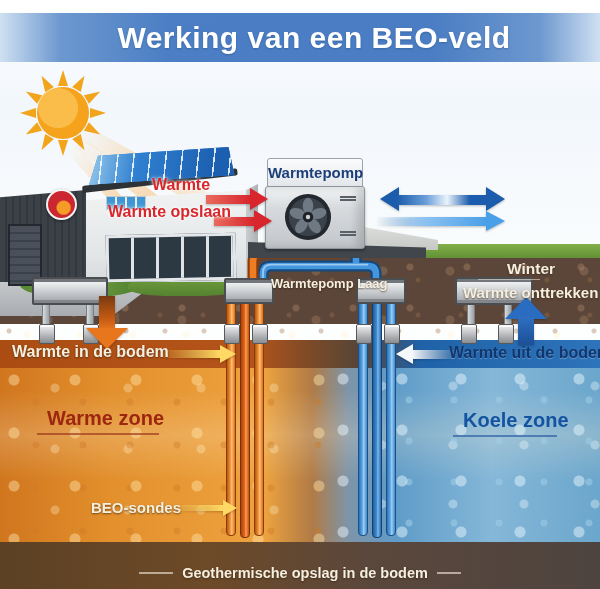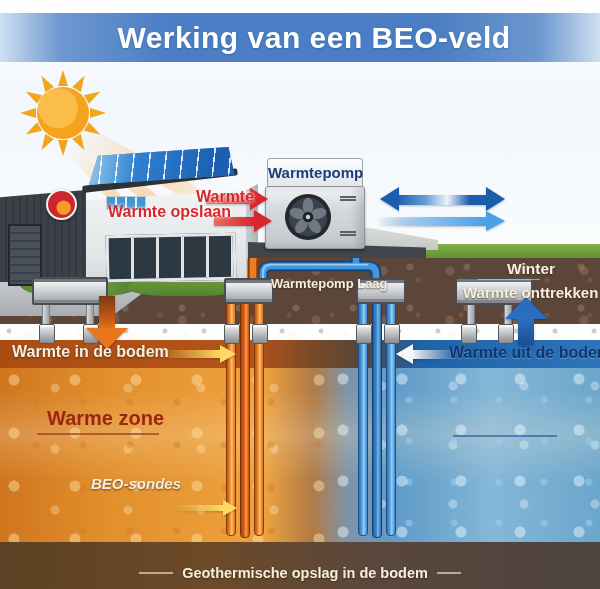--- a/index.html
+++ b/index.html
@@ -337,37 +337,38 @@
   <div class="abs arr" style="left:505px;top:297px;width:42px;height:50px;">
     <div class="head" style="left:0;top:0;border-left:21px solid transparent;border-right:21px solid transparent;border-bottom:22px solid #2a6cc0;"></div>
     <div class="shaft" style="left:13px;top:20px;width:16px;height:28px;background:linear-gradient(180deg,#2f6fc0,#1c4f96);"></div>
   </div>
 
   <div class="abs arr" style="left:176px;top:500px;width:62px;height:16px;">
     <div class="shaft" style="left:0;top:5px;width:47px;height:6px;background:linear-gradient(90deg,rgba(250,200,90,.2),#ffd963);"></div>
     <div class="head" style="left:47px;top:0;border-top:8px solid transparent;border-bottom:8px solid transparent;border-left:14px solid #ffd963;"></div>
   </div>
 
-  <span class="lbl t-red" style="left:152px;top:188px;margin-left:44px;">Warmte</span>
+  <span class="lbl t-red" style="left:152px;top:176px;">Warmte</span>
   <span class="lbl t-red" style="left:108px;top:203px;">Warmte opslaan</span>
 
   <span class="lbl t-soil" style="left:271px;top:276px;font-size:13px;">Warmtepomp Laag</span>
 
   <span class="lbl t-soil" style="left:507px;top:260px;font-size:15.5px;">Winter</span>
   <div class="abs" style="left:478px;top:279px;width:62px;height:1px;background:rgba(240,230,210,.55);"></div>
   <span class="lbl t-soil" style="left:463px;top:284px;font-size:15px;">Warmte onttrekken</span>
 
   <span class="lbl t-soil" style="left:12px;top:343px;font-size:16px;">Warmte in de bodem</span>
   <span class="lbl" style="left:449px;top:344px;font-size:16px;color:#12356b;text-shadow:0 1px 1px rgba(200,230,255,.35);">Warmte uit de bodem</span>
 
   <span class="lbl" style="left:47px;top:407px;font-size:20px;color:#9c2610;">Warme zone</span>
   <div class="underline" style="left:37px;top:433px;width:122px;background:rgba(158,58,28,.7);"></div>
+  <span class="lbl" style="left:463px;top:409px;font-size:20px;color:#1353a2;">Koele zone</span>
   <div class="underline" style="left:453px;top:435px;width:104px;background:rgba(28,80,160,.6);"></div>
 
-  <span class="lbl t-soil" style="left:91px;top:475px;font-size:15px;font-style:italic;">BEO-sondes</span>
+  <span class="lbl t-soil" style="left:91px;top:499px;font-size:15px;">BEO-sondes</span>
 
   <div class="abs" style="left:130px;top:565px;width:340px;display:flex;align-items:center;justify-content:center;gap:9px;">
     <div style="width:34px;height:2px;background:rgba(235,225,210,.65);"></div>
     <span class="lbl t-soil" style="position:static;font-size:14.5px;">Geothermische opslag in de bodem</span>
     <div style="width:24px;height:2px;background:rgba(235,225,210,.65);"></div>
   </div>
 
 </div>
 
 </body></html>

